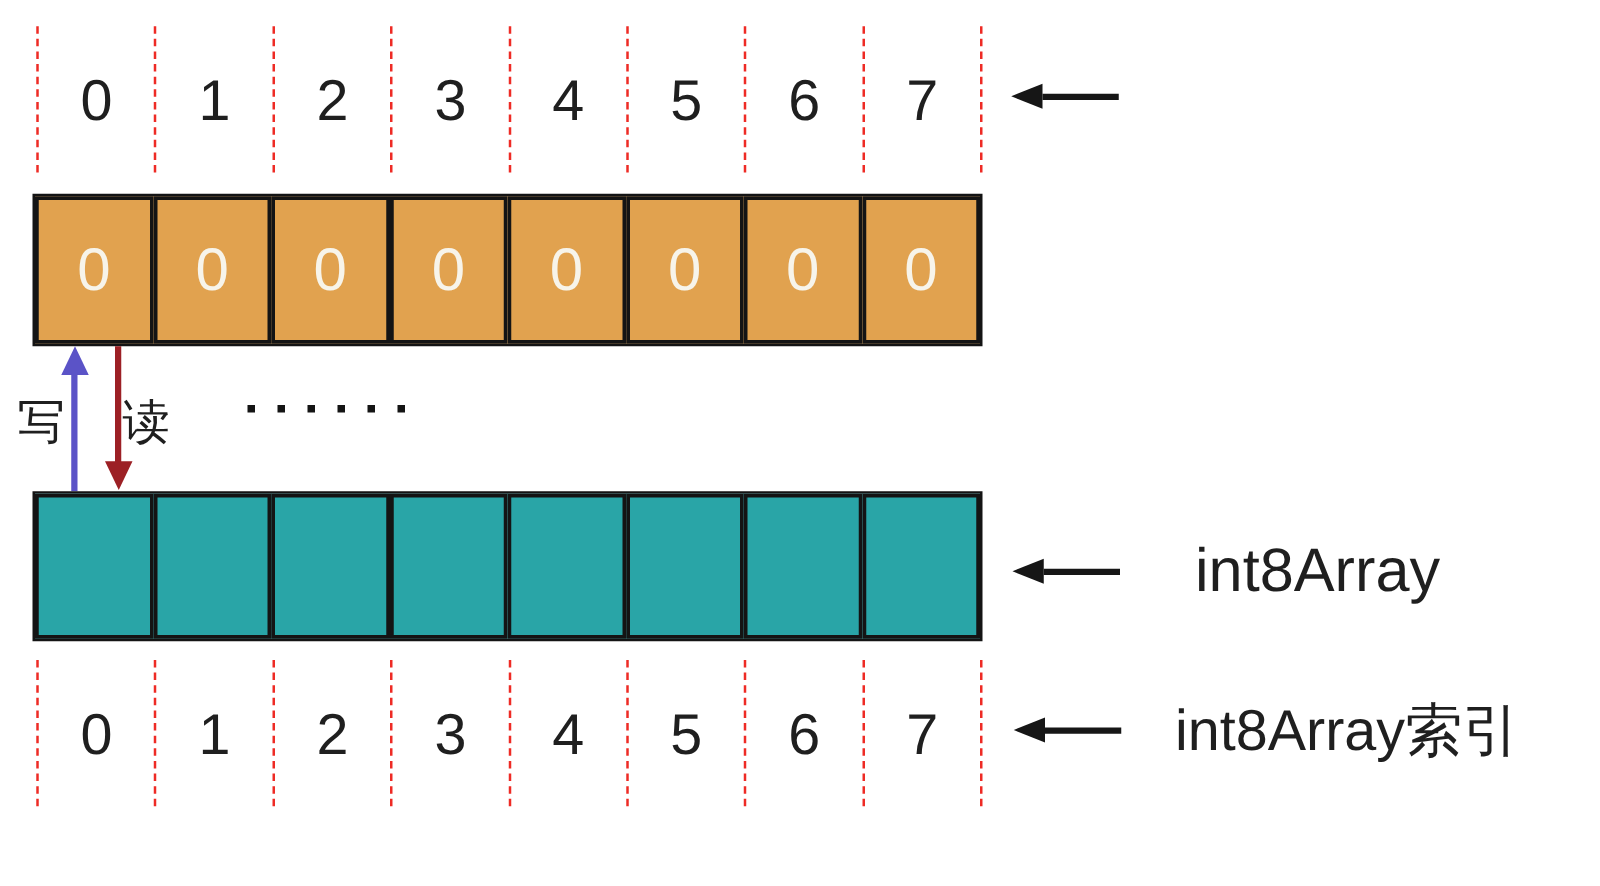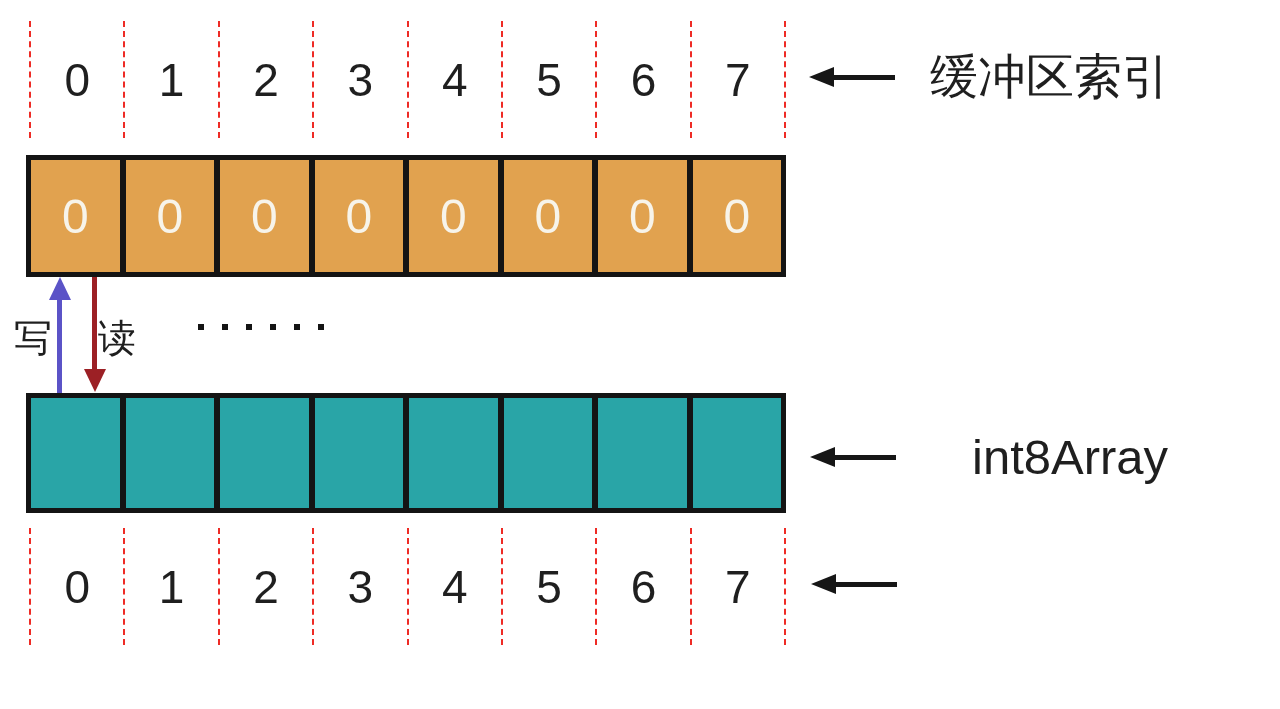--- a/index.html
+++ b/index.html
@@ -69,21 +69,21 @@
   }
   .arrow-left .shaft { width:61px; height:5px; background:#161616; }
   .annot .label { font-weight:300; line-height:1; white-space:nowrap; color:var(--text); }
 
   .annot.buffer-index { left:809px; top:53px; }
   .annot.buffer-index .label { margin-left:35px; font-size:48px; }
 
   .annot.buffer-label { left:811px; top:192px; }
   .annot.buffer-label .label { margin-left:48px; font-size:51px; }
 
-  .annot.int8-label { left:810px; top:433px;gap:16px; }
+  .annot.int8-label { left:810px; top:433px; }
   .annot.int8-label .label { margin-left:60px; font-size:49px; }
 
   .annot.int8-index { left:811px; top:560px; }
   .annot.int8-index .label { margin-left:43px; font-size:46px; }
 </style>
 </head>
 <body>
 
 <div class="canvas">
 
@@ -145,32 +145,32 @@
     <div class="tick-slot">5</div>
     <div class="tick-slot">6</div>
     <div class="tick-slot">7</div>
   </div>
 
   <div class="annot buffer-index">
     <div class="arrow-left">
       <div class="head"></div>
         <div class="shaft"></div>
     </div>
-    <div class="label">缓冲区索引</div>
   </div>
 
 
   <div class="annot int8-label">
     <div class="arrow-left">
       <div class="head"></div>
         <div class="shaft"></div>
     </div>
     <div class="label">int8Array</div>
   </div>
 
   <div class="annot int8-index">
     <div class="arrow-left">
       <div class="head"></div>
         <div class="shaft"></div>
     </div>
+    <div class="label">int8Array索引</div>
   </div>
 
 </div>
 
 </body></html>

